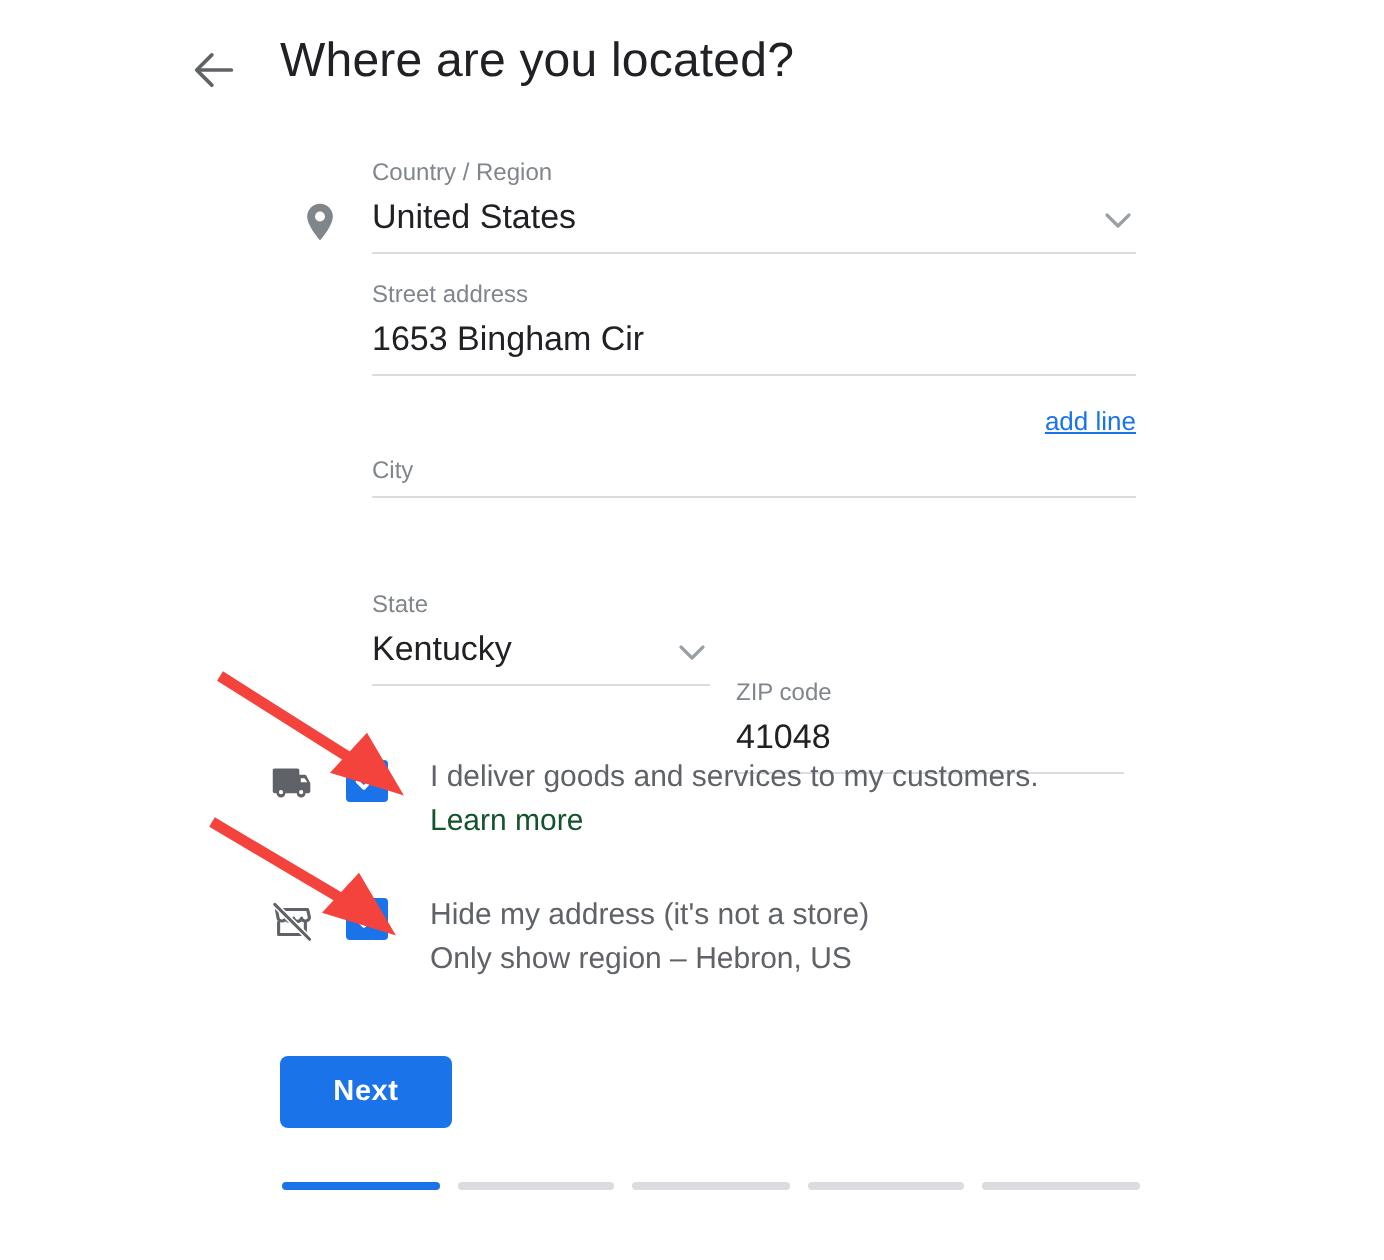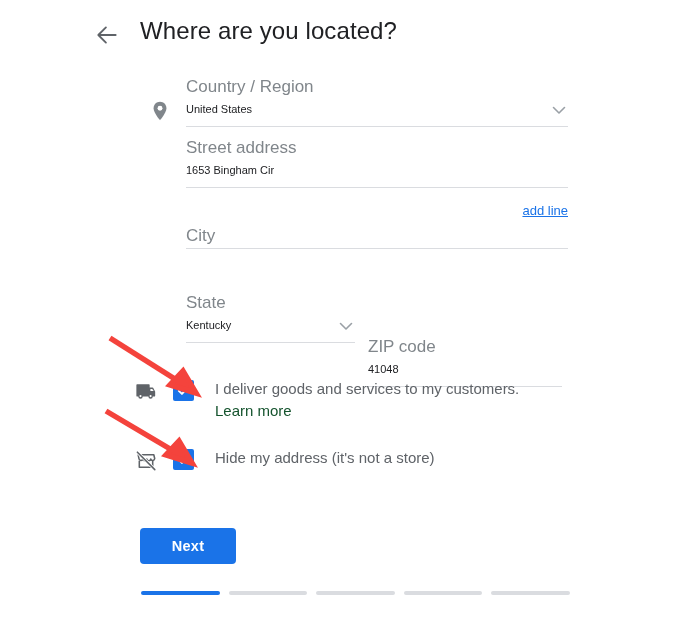--- a/index.html
+++ b/index.html
@@ -62,27 +62,27 @@
     width: 22px;
     height: 24px;
   }
   .pin-icon svg { display: block; }
 
   .field {
     position: absolute;
     left: 186px;
   }
   .field-label {
-    font-size: 17px;
+    font-size: 12px;
     color: #80868b;
     line-height: 15px;
     white-space: nowrap;
   }
   .field-value {
-    font-size: 11px;
+    font-size: 17px;
     color: #202124;
     line-height: 24px;
     white-space: nowrap;
     margin-top: 3px;
   }
   .field-underline {
     height: 1px;
     background: #dadce0;
     margin-top: 5px;
   }
@@ -173,21 +173,21 @@
     color: #14532d;
     margin-top: 2px;
     cursor: pointer;
   }
 
   
   .next-btn {
     position: absolute;
     left: 140px;
     top: 528px;
-    width: 96px;
+    width: 86px;
     height: 36px;
     background: #1a73e8;
     border: none;
     border-radius: 4px;
     color: #ffffff;
     font-family: "Liberation Sans", sans-serif;
     font-size: 14.5px;
     font-weight: bold;
     letter-spacing: 0.3px;
     cursor: pointer;
@@ -314,20 +314,21 @@
       <line x1="2.6" y1="2.4" x2="21.6" y2="21.4" stroke="#5f6368" stroke-width="1.7" stroke-linecap="round"></line>
     </svg>
   </span>
   <span class="checkbox">
     <svg width="15" height="15" viewBox="0 0 24 24" fill="none" stroke="#ffffff" stroke-width="3" stroke-linecap="round" stroke-linejoin="round">
       <polyline points="4.5,12.5 9.5,17.5 19.5,6.5"></polyline>
     </svg>
   </span>
   <span class="row-text">
     <span>Hide my address (it's not a store)</span>
+    <span class="sub">Only show region – Hebron, US</span>
   </span>
 </div>
 
 <button class="next-btn">Next</button>
 
 <div class="progress">
   <div class="progress-seg active"></div>
   <div class="progress-seg"></div>
   <div class="progress-seg"></div>
   <div class="progress-seg"></div>

